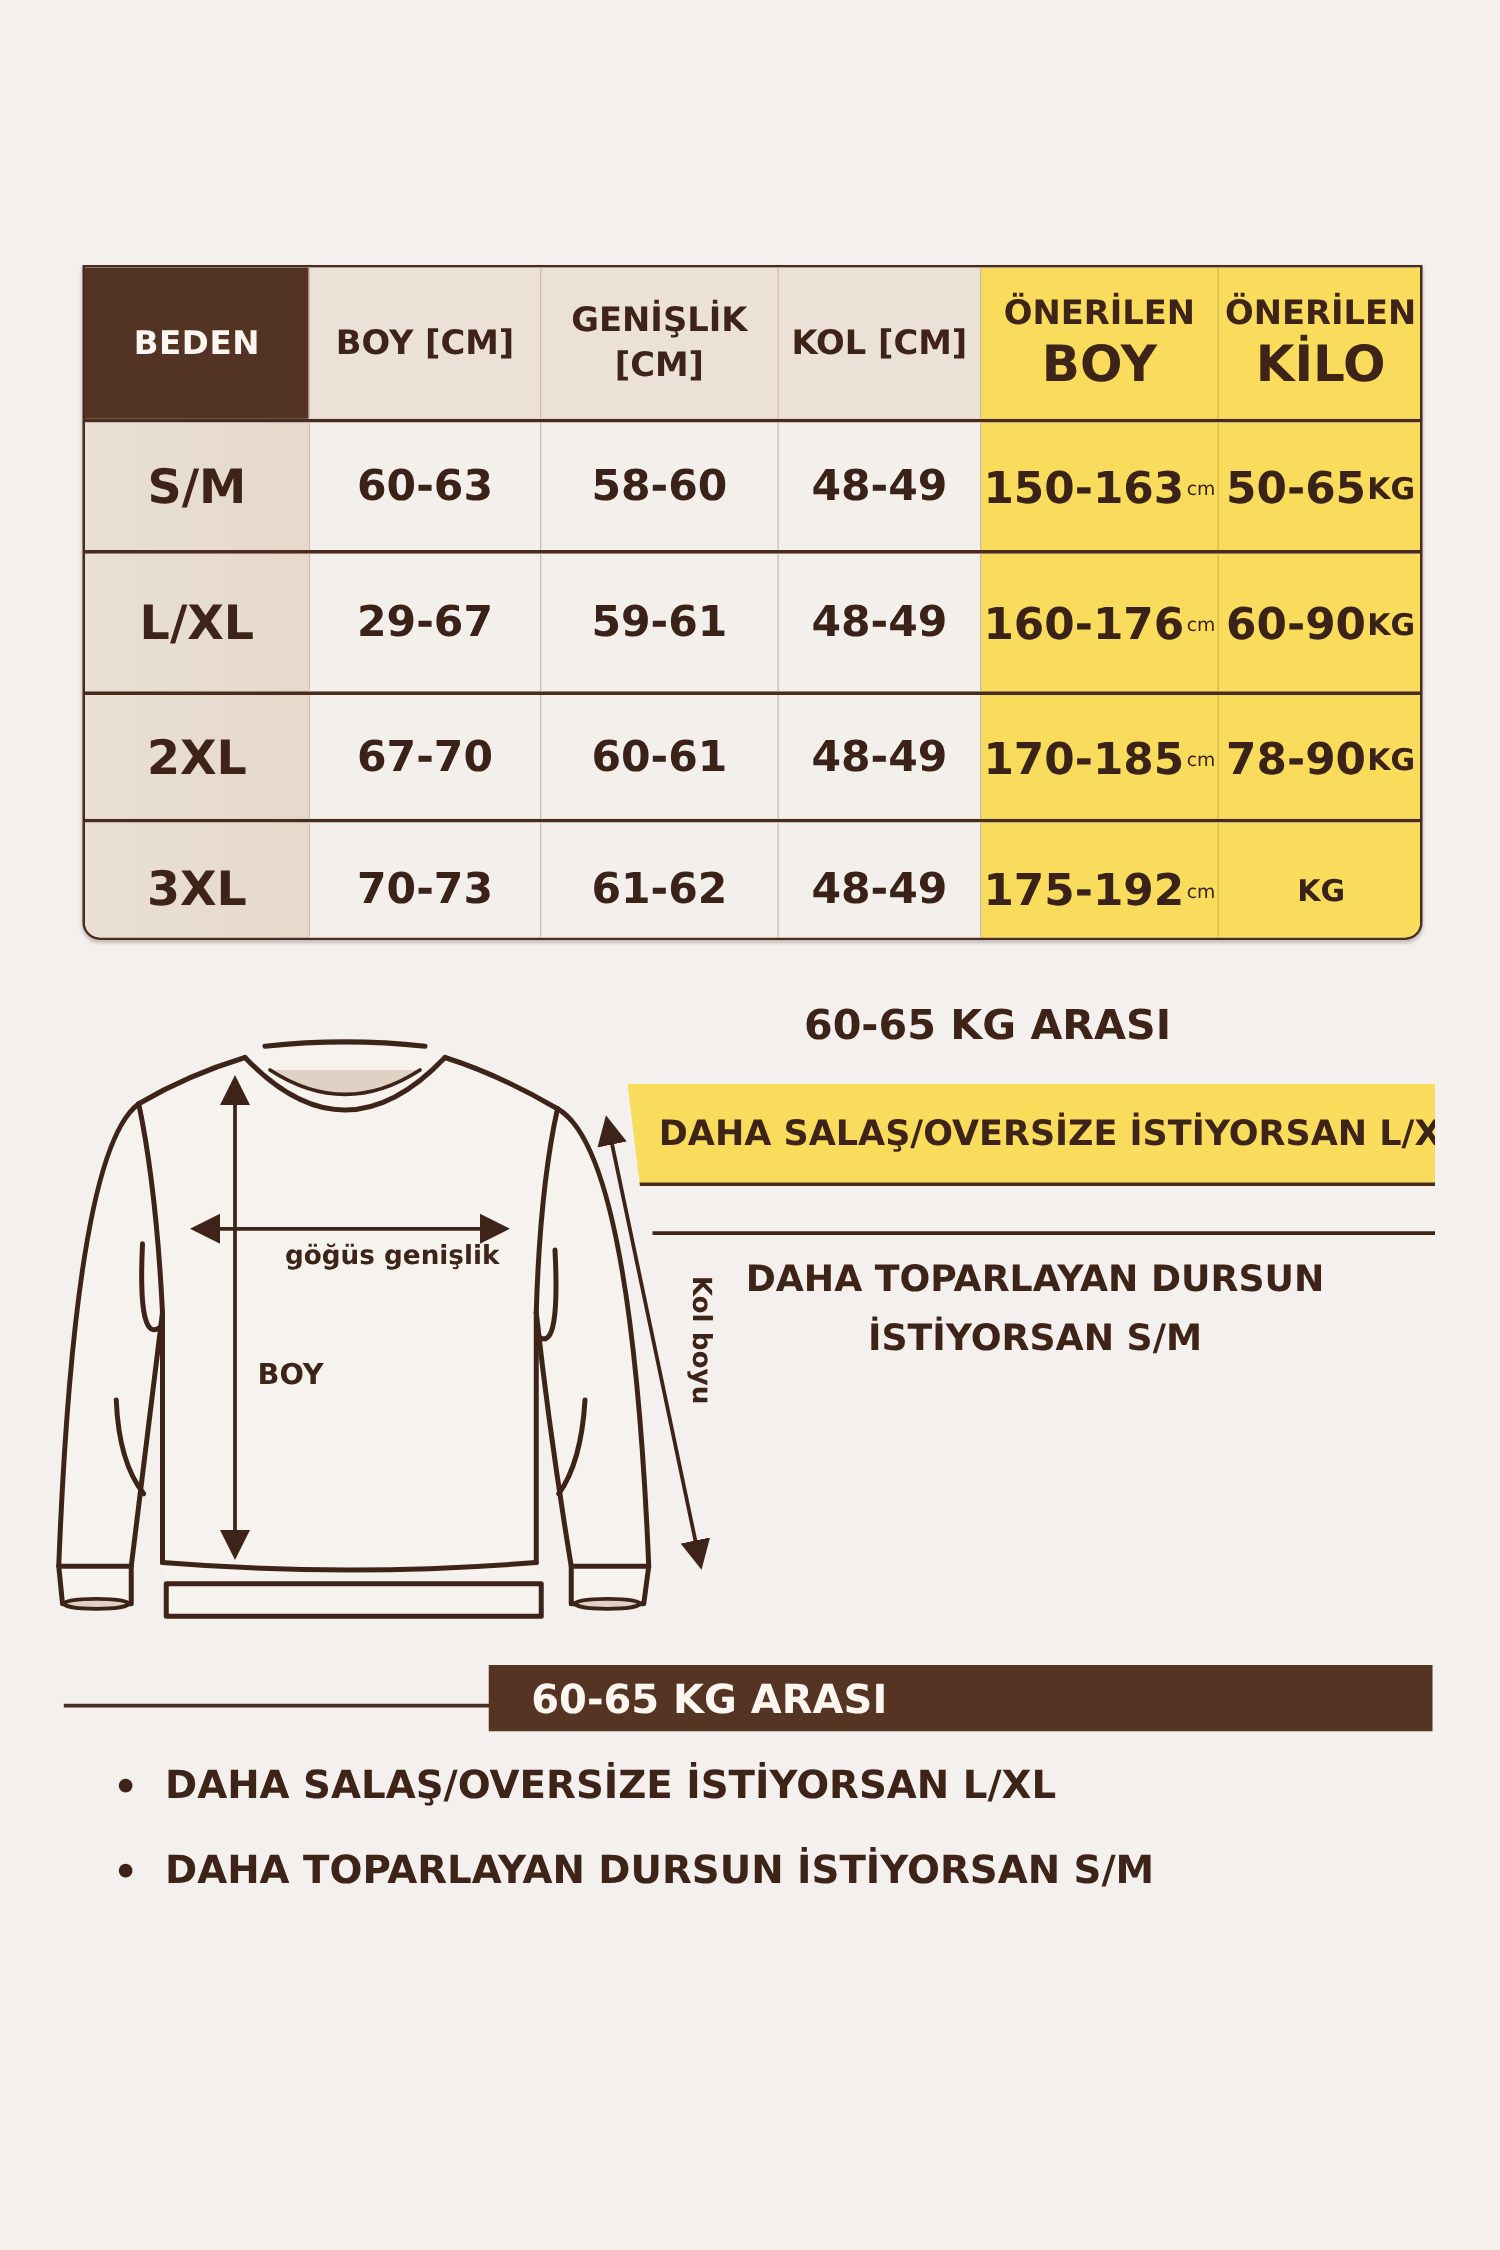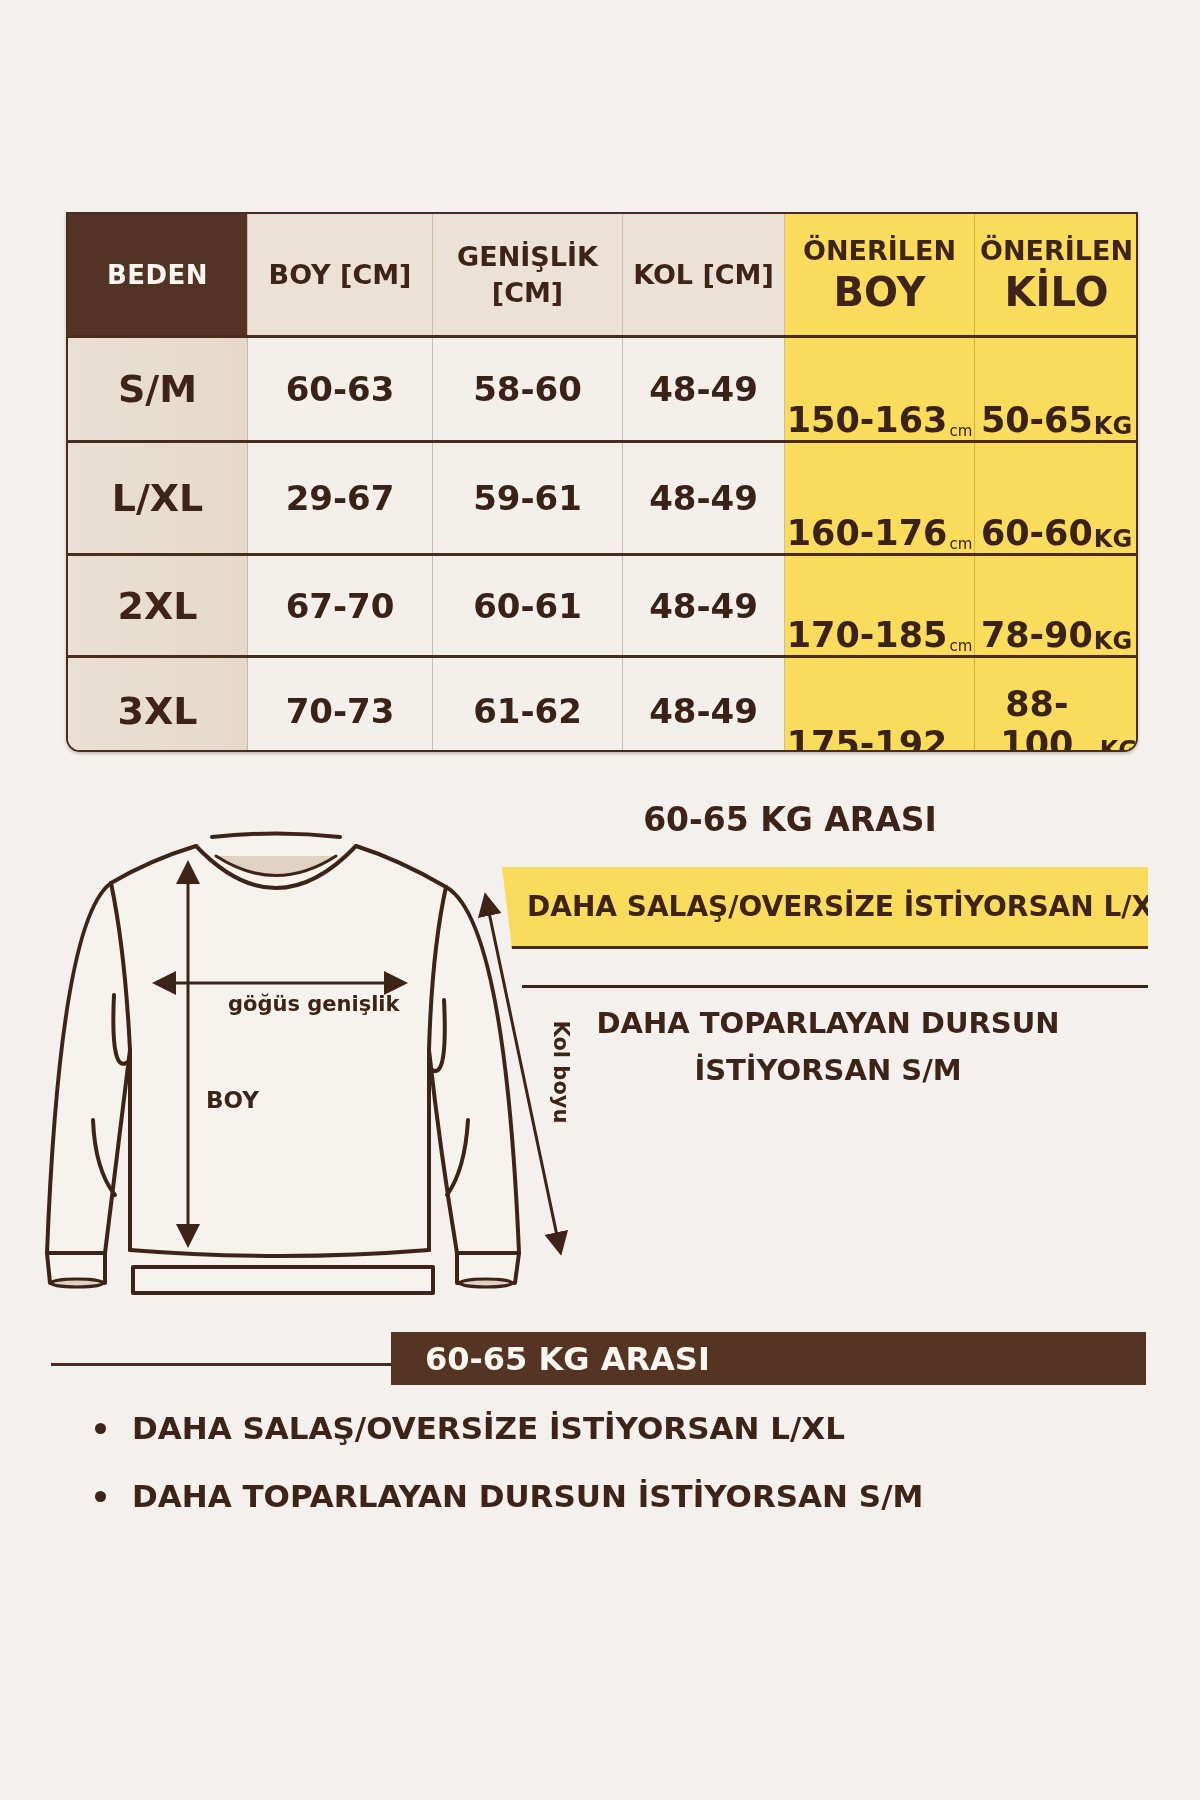--- a/index.html
+++ b/index.html
@@ -40,21 +40,21 @@
 
   .hdr-row .c0 { background:#533424; color:#fbf6f0; font-weight:bold; font-size:26px; letter-spacing:0.5px; }
   .hdr-row .c1, .hdr-row .c2, .hdr-row .c3 { background:#ebe1d7; font-weight:bold; font-size:27px; line-height:36px; color:#3e2418; }
   .hdr-row .c4, .hdr-row .c5 { background:#f9dc5c; font-weight:bold; color:#3e2418; }
   .hdr-row .small { font-size:27px; line-height:34px; }
   .hdr-row .big { font-size:40px; line-height:48px; }
 
   .row .c0 { background:linear-gradient(90deg,#e9dfd4,#e6d9cc); font-weight:bold; font-size:38px; color:#3e2418; }
   .row .c1, .row .c2, .row .c3 { background:#f3efeb; font-size:34px; color:#3a2218; }
   .row .c4, .row .c5 { background:#f9dc5c; font-weight:bold; font-size:35px; color:#3a2218; }
-  .row .c4, .row .c5 { flex-direction:row; align-items:flex-end; padding-top:4px; }
+  .row .c4, .row .c5 { flex-direction:row; align-items:center; padding-top:4px; }
   .unit-cm { font-size:15px; font-weight:normal; margin-left:2px; }
   .unit-kg { font-size:24px; font-weight:bold; margin-left:1px; }
 
   
   .kg-heading {
     position:absolute; left:600px; top:800px; width:380px; text-align:center;
     font-weight:bold; font-size:33px; color:#3e2418;
   }
   .yellow-bar {
     position:absolute; left:502px; top:867px; width:646px; height:82px;
@@ -139,21 +139,21 @@
   <div class="row line" style="top:229px;height:113px;">
     <div class="cell c0">L/XL</div>
     <div class="cell c1">29-67</div>
     <div class="cell c2">59-61</div>
     <div class="cell c3">48-49</div>
     <div class="cell c4">
         <span>160-176</span>
         <span class="unit-cm">cm</span>
       </div>
     <div class="cell c5">
-        <span>60-60</span>
+        <span>60-90</span>
         <span class="unit-kg">KG</span>
       </div>
   </div>
 
   <div class="row line" style="top:342px;height:102px;">
     <div class="cell c0">2XL</div>
     <div class="cell c1">67-70</div>
     <div class="cell c2">60-61</div>
     <div class="cell c3">48-49</div>
     <div class="cell c4">
@@ -169,21 +169,20 @@
   <div class="row" style="top:444px;height:106px;">
     <div class="cell c0">3XL</div>
     <div class="cell c1">70-73</div>
     <div class="cell c2">61-62</div>
     <div class="cell c3">48-49</div>
     <div class="cell c4">
         <span>175-192</span>
         <span class="unit-cm">cm</span>
       </div>
     <div class="cell c5">
-        <span>88-100</span>
         <span class="unit-kg">KG</span>
       </div>
   </div>
 </div>
 
 <svg class="shirt" viewBox="0 800 600 520" width="600" height="520" xmlns="http://www.w3.org/2000/svg">
   <defs>
     <marker id="ah" markerWidth="8" markerHeight="8" refX="6" refY="4" orient="auto-start-reverse">
       <path d="M0,0 L8,4 L0,8 z" fill="#3e2418"></path>
     </marker>

